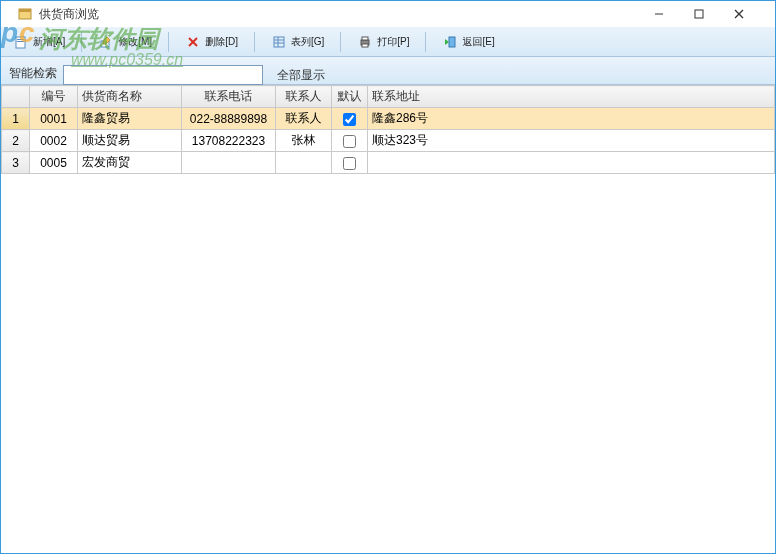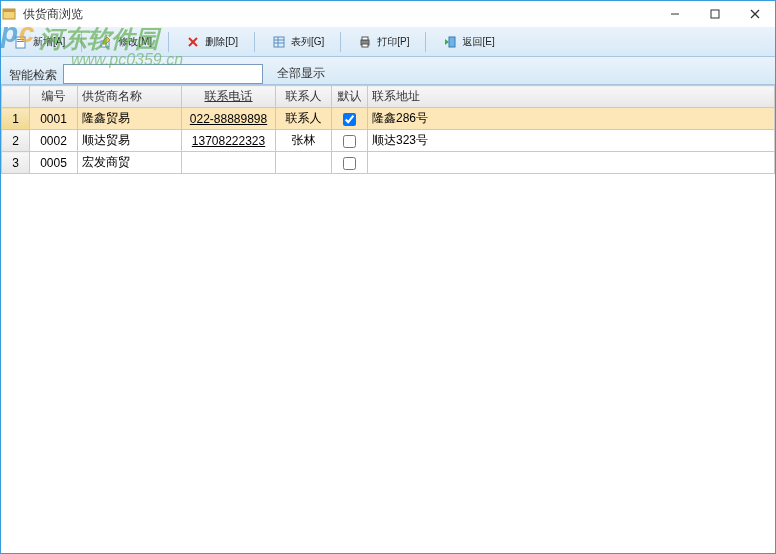--- a/index.html
+++ b/index.html
@@ -1,56 +1,56 @@
 <!DOCTYPE html>
 <html><head>
   <meta charset="utf-8">
   <style>
     * { box-sizing: border-box; margin: 0; padding: 0; }
     body { font-family: "Microsoft YaHei", SimSun, Arial, sans-serif; font-size: 12px; background: #fff; width: 776px; height: 554px; overflow: hidden; position: relative; border: 1px solid #3a9bdc; }
     
-    .titlebar { height: 26px; background: #fff; display: flex; align-items: center; padding: 0 0; position: relative; }
+    .titlebar { height: 26px; background: #fff; display: flex; align-items: center; padding: 0 16px; position: relative; }
     .titlebar-icon { width: 16px; height: 16px; margin-right: 6px; display: inline-flex; align-items: center; justify-content: center; }
     .titlebar-title { font-size: 12px; color: #333; flex: 1; }
     .win-controls { display: flex; height: 26px; }
     .win-btn { width: 40px; height: 26px; display: flex; align-items: center; justify-content: center; cursor: pointer; }
     
     .toolbar { height: 30px; background: linear-gradient(#eaf3fb, #d7e9f7); border-bottom: 1px solid #a8c6df; display: flex; align-items: center; padding: 0 6px; gap: 10px; }
     .tool-btn { display: flex; align-items: center; gap: 4px; padding: 2px 6px; cursor: pointer; color: #222; font-size: 10px; }
     .tool-sep { width: 1px; height: 20px; background: #a8c6df; }
     .tool-icon { width: 16px; height: 16px; display: inline-flex; align-items: center; justify-content: center; }
     
-    .filterbar { height: 28px; background: linear-gradient(#eaf3fb, #d7e9f7); border-bottom: 1px solid #a8c6df; display: flex; align-items: flex-end; padding: 0 8px; gap: 6px; }
+    .filterbar { height: 28px; background: linear-gradient(#eaf3fb, #d7e9f7); border-bottom: 1px solid #a8c6df; display: flex; align-items: flex-start; padding: 8px 8px; gap: 6px; }
     .filter-label { color: #333; }
     .filter-select { height: 20px; width: 100px; border: 1px solid #7a9bbb; background: #fff; font-size: 12px; padding: 0 2px; }
     .filter-input { height: 20px; width: 200px; border: 1px solid #7a9bbb; background: #fff; font-size: 12px; padding: 0 3px; }
     .show-all-btn { padding: 2px 8px; cursor: pointer; color: #333; }
     
     .table-area { background: #fff; }
     table { border-collapse: collapse; width: 100%; table-layout: fixed; }
     th, td { border: 1px solid #c9c9c9; height: 22px; font-size: 12px; text-align: center; padding: 0 4px; overflow: hidden; white-space: nowrap; }
     th { background: linear-gradient(#f7f7f7, #e8e8e8); font-weight: normal; color: #333; }
     .row-header { background: linear-gradient(#f7f7f7, #e8e8e8); width: 28px; text-align: center; }
     .col-num { width: 48px; }
     .col-name { width: 104px; text-align: left; padding-left: 4px; }
-    .col-phone { width: 94px; text-decoration: underline; }
+    .col-phone { width: 94px; }
     .col-contact { width: 56px; }
     .col-default { width: 36px; margin-left: 28px; }
     .col-addr { width: auto; text-align: left; padding-left: 4px; }
     tr.selected td { background: #fde7b8; }
     tr.selected td.row-header { background: linear-gradient(#f7e8c0, #f3d98e); }
     td.cell-name, td.cell-addr { text-align: left; }
     .chk { width: 13px; height: 13px; vertical-align: middle; }
     
     .watermark { position: absolute; top: 16px; left: 0px; pointer-events: none; opacity: 0.65; z-index: 100; }
     .wm-logo { font-size: 28px; font-weight: bold; font-style: italic; letter-spacing: 1px; }
     .wm-o { color: #2a8fce; }
     .wm-b { color: #f7a31c; }
     .wm-text { font-size: 24px; color: #5aa948; font-weight: bold; font-style: italic; display: inline-block; vertical-align: middle; }
-    .wm-url { font-size: 16px; color: #5aa948; font-style: italic; margin-top: -4px; margin-left: 70px; opacity: 0.9; }
+    .wm-url { font-size: 16px; color: #5aa948; font-style: italic; margin-top: -4px; margin-left: 70px; opacity: 0.9; text-decoration: underline; }
   </style>
 </head>
 <body>
 
 <div class="titlebar">
   <span class="titlebar-icon">
     <svg width="14" height="14" viewBox="0 0 14 14">
         <rect x="1" y="2" width="12" height="10" fill="#f4d47a" stroke="#b8933a"></rect>
         <rect x="1" y="2" width="12" height="3" fill="#c99b3e"></rect>
       </svg>

